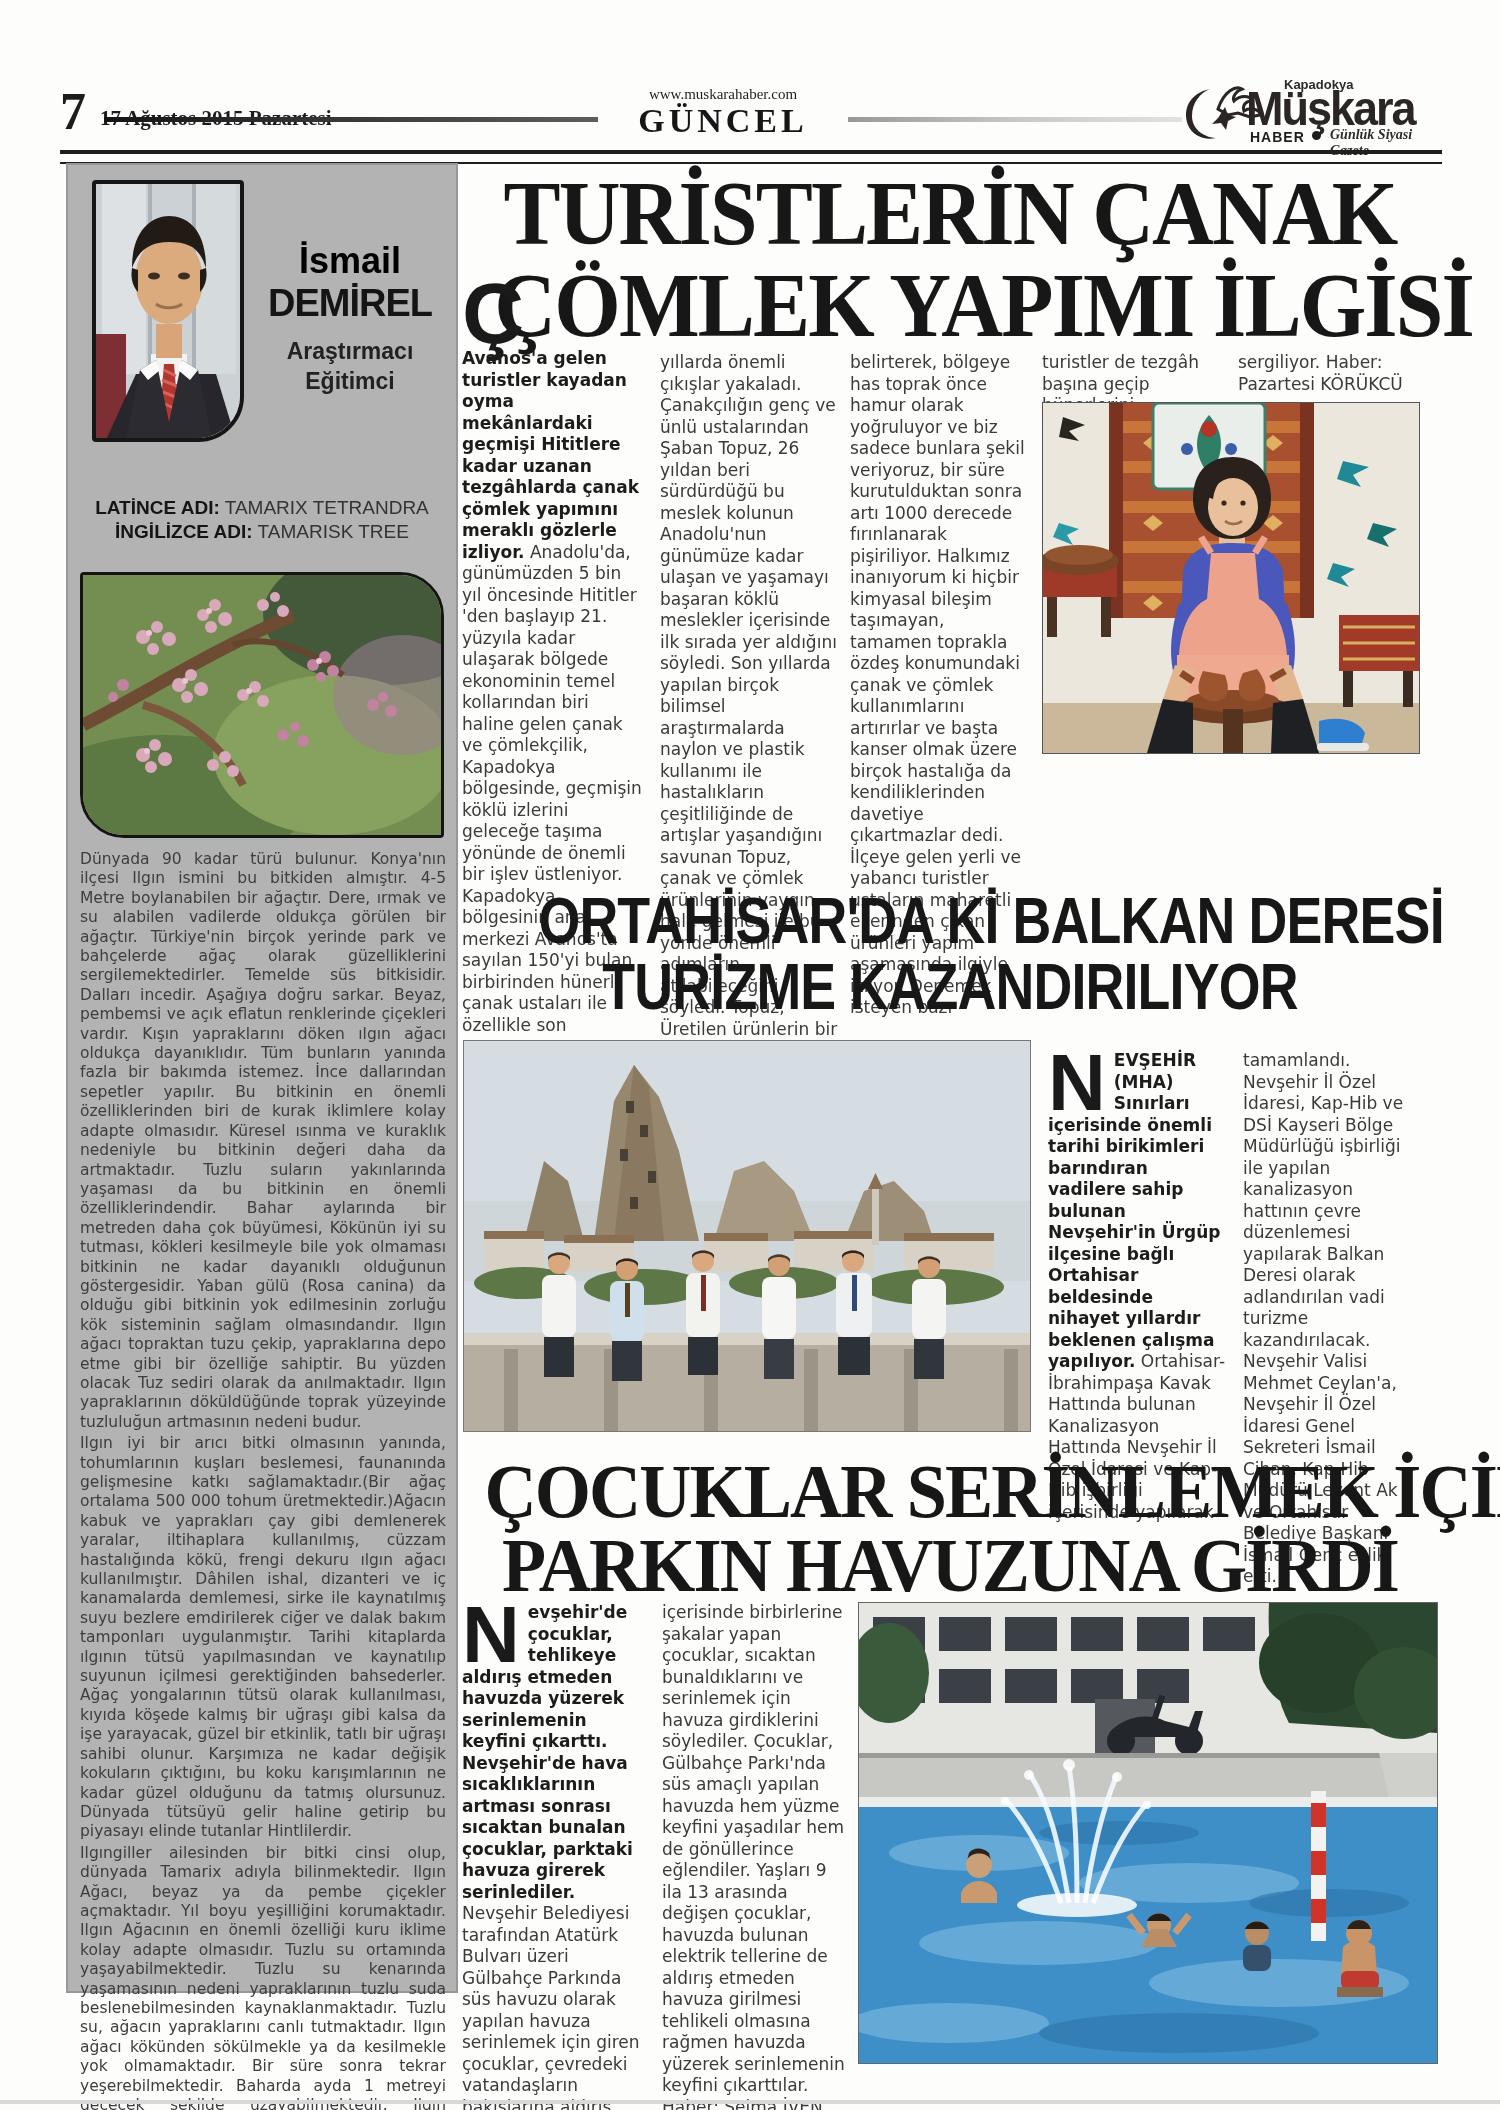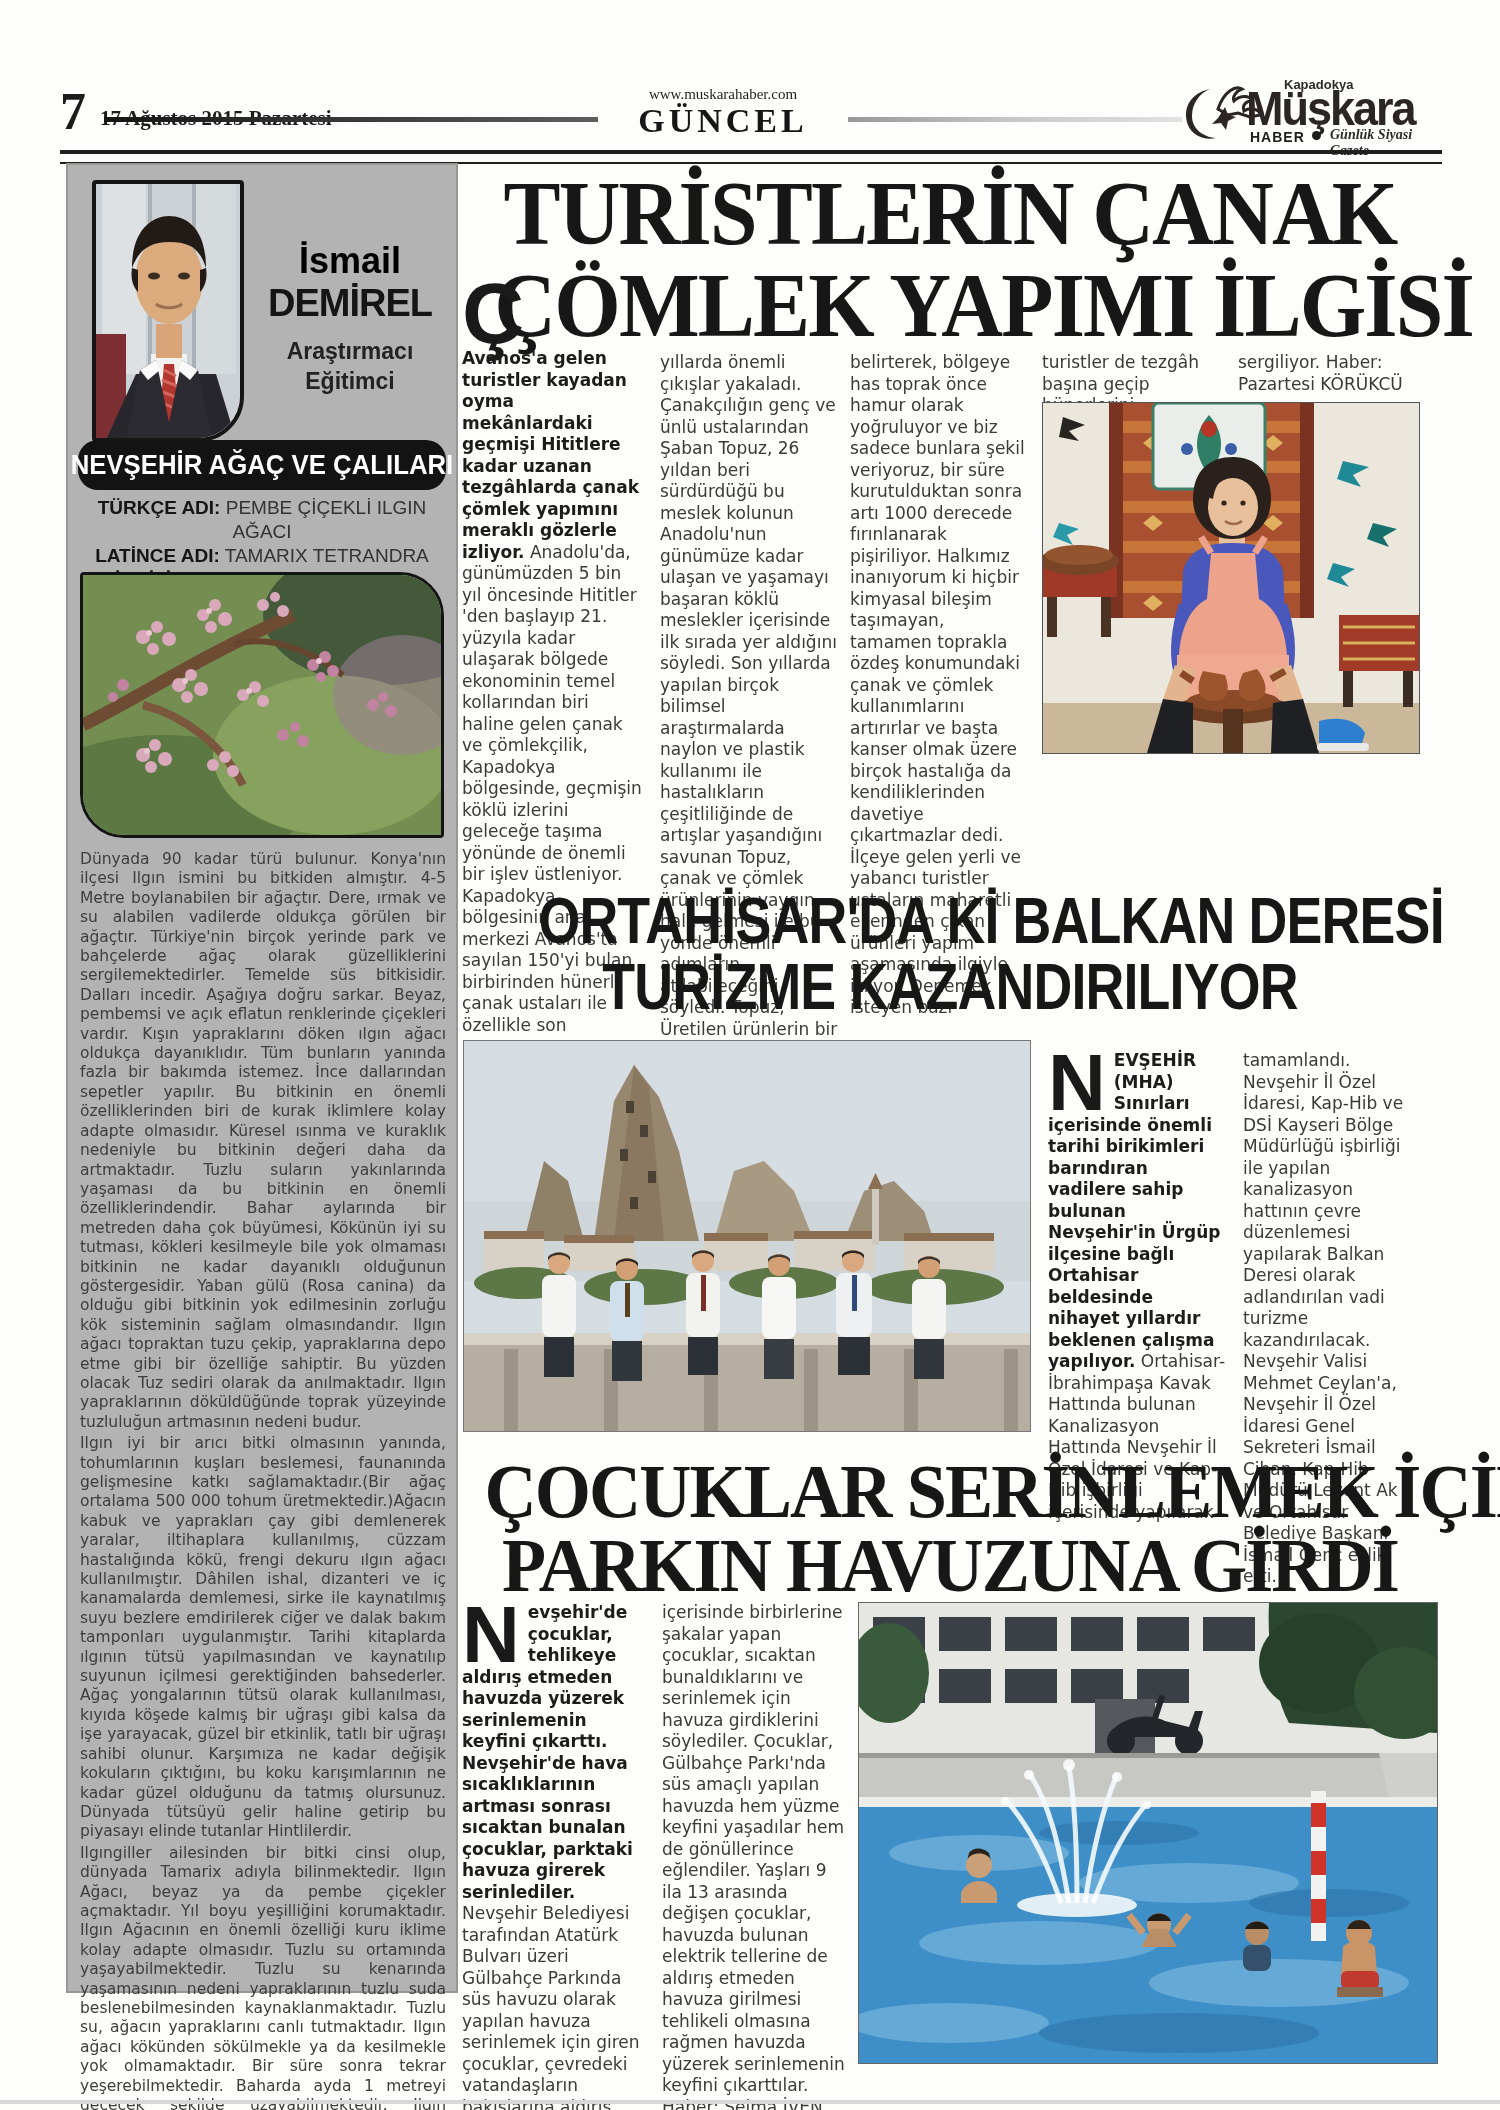--- a/index.html
+++ b/index.html
@@ -111,26 +111,22 @@
       <path d="M44 186 L60 176 L64 186 L52 196 Z" fill="#fafafa"></path>
       <path d="M102 186 L86 176 L82 186 L94 196 Z" fill="#fafafa"></path>
     </svg>
   </div>
 
   <div class="abs auth-name1">İsmail</div>
   <div class="abs auth-name2">DEMİREL</div>
   <div class="abs auth-role1">Araştırmacı</div>
   <div class="abs auth-role2">Eğitimci</div>
 
-  <div class="abs series-bar">
-    <span>NEVŞEHİR AĞAÇ VE ÇALILARI</span>
-  </div>
 
   <div class="abs plantname">
-    <div><b>TÜRKÇE ADI:</b> <span>PEMBE ÇİÇEKLİ ILGIN AĞACI</span></div>
     <div><b>LATİNCE ADI:</b> <span>TAMARIX TETRANDRA</span></div>
     <div><b>İNGİLİZCE ADI:</b> <span>TAMARISK TREE</span></div>
   </div>
 
   <div class="abs plant-photo">
     <svg width="360" height="262" viewBox="0 0 360 262">
       <rect width="360" height="262" fill="#748e52"></rect>
       <ellipse cx="300" cy="40" rx="120" ry="70" fill="#43593a"></ellipse>
       <ellipse cx="80" cy="230" rx="140" ry="70" fill="#5c7843"></ellipse>
       <ellipse cx="250" cy="180" rx="120" ry="80" fill="#87a15e"></ellipse>

